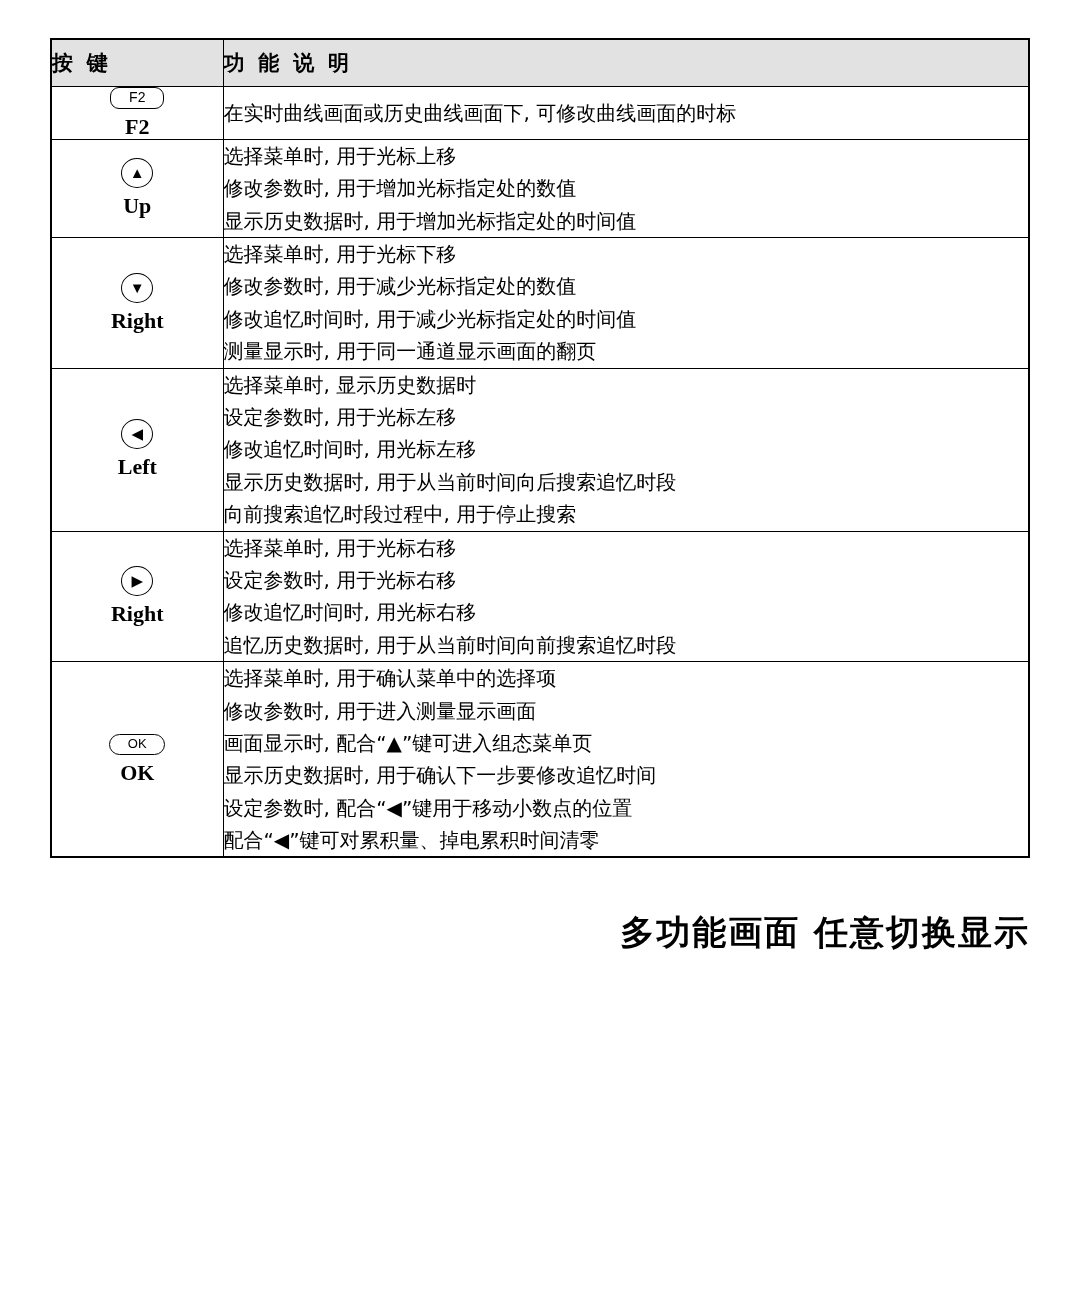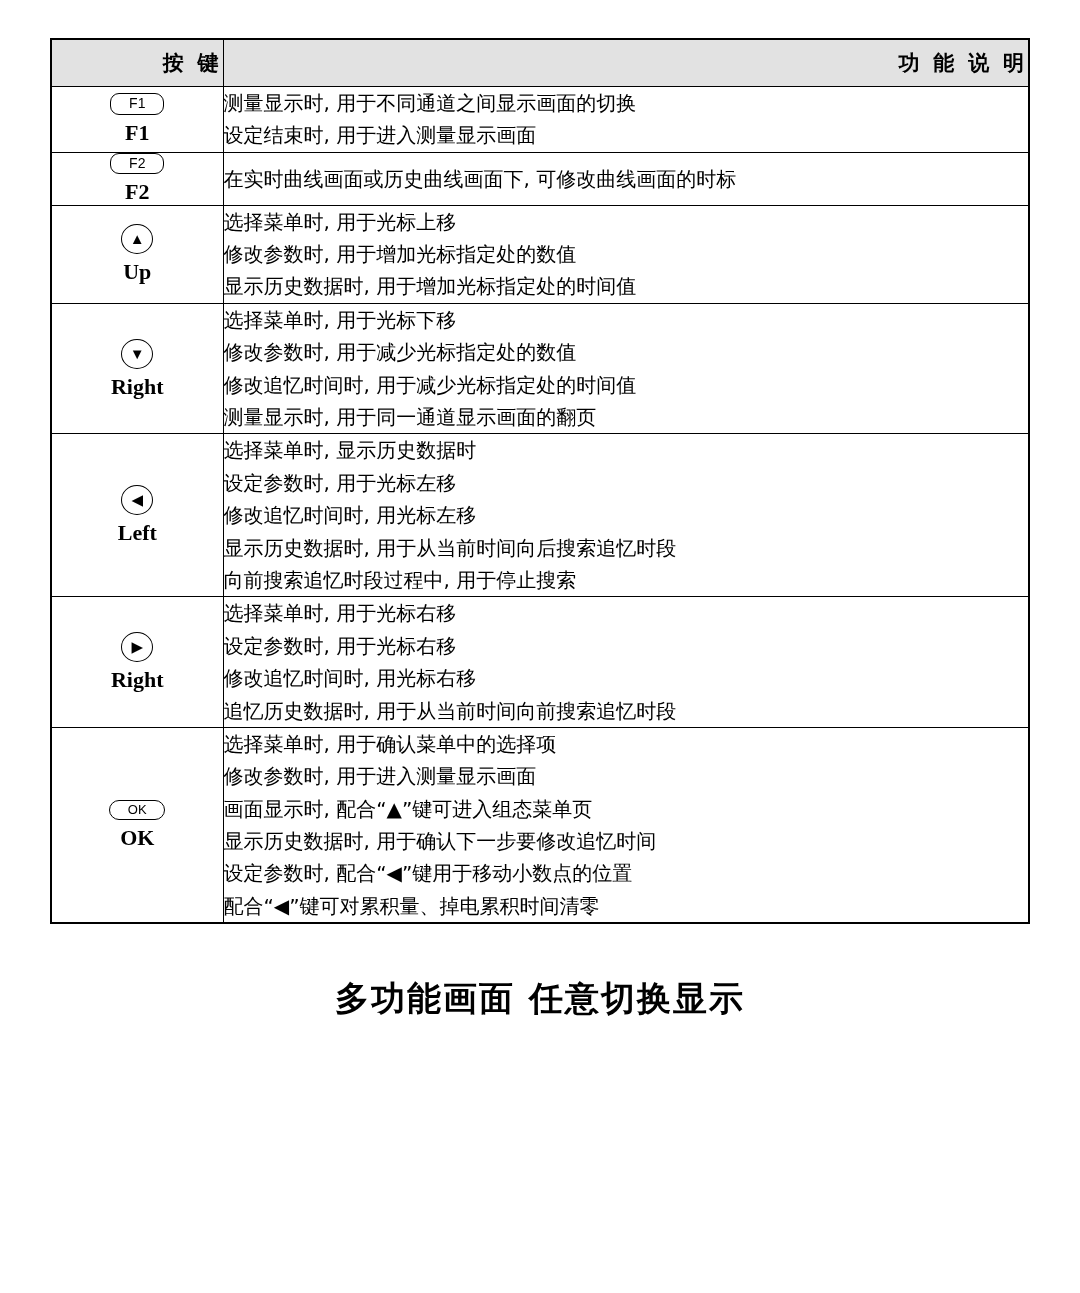--- a/index.html
+++ b/index.html
@@ -34,21 +34,21 @@
   }
   .col-key { width: 172px; }
   .col-desc { width: 806px; }
 
   thead th {
     background: #e2e2e2;
     height: 46px;
     font-weight: bold;
     font-size: 21px;
     letter-spacing: 4px;
-    text-align: right;
+    text-align: left;
     font-family: "Liberation Sans", sans-serif;
   }
 
   .keycell {
     text-align: center;
     padding: 10px 0 12px 0;
   }
   .keybtn {
     display: inline-block;
     border: 1.5px solid #000;
@@ -85,21 +85,21 @@
   .desccell {
     padding: 10px 12px 12px 14px;
     font-size: 20px;
     line-height: 1.62;
     font-family: "DejaVu Sans", sans-serif;
   }
   .desccell .line { white-space: nowrap; }
 
   .footer-title {
     margin-top: 52px;
-    text-align: center;
+    text-align: right;
     font-size: 34px;
     font-weight: bold;
     letter-spacing: 2px;
     font-family: "DejaVu Sans", sans-serif;
   }
 </style>
 </head>
 <body>
 
 <div class="page">
@@ -110,30 +110,20 @@
       <col class="col-desc">
     </colgroup>
     <thead>
       <tr>
         <th>按 键</th>
         <th>功 能 说 明</th>
       </tr>
     </thead>
     <tbody>
 
-      <tr>
-        <td class="keycell">
-          <span class="keybtn">F1</span>
-          <div class="keyname">F1</div>
-        </td>
-        <td class="desccell">
-          <div class="line">测量显示时, 用于不同通道之间显示画面的切换</div>
-          <div class="line">设定结束时, 用于进入测量显示画面</div>
-        </td>
-      </tr>
 
       <tr>
         <td class="keycell">
           <span class="keybtn">F2</span>
           <div class="keyname">F2</div>
         </td>
         <td class="desccell">
           <div class="line">在实时曲线画面或历史曲线画面下, 可修改曲线画面的时标</div>
         </td>
       </tr>

